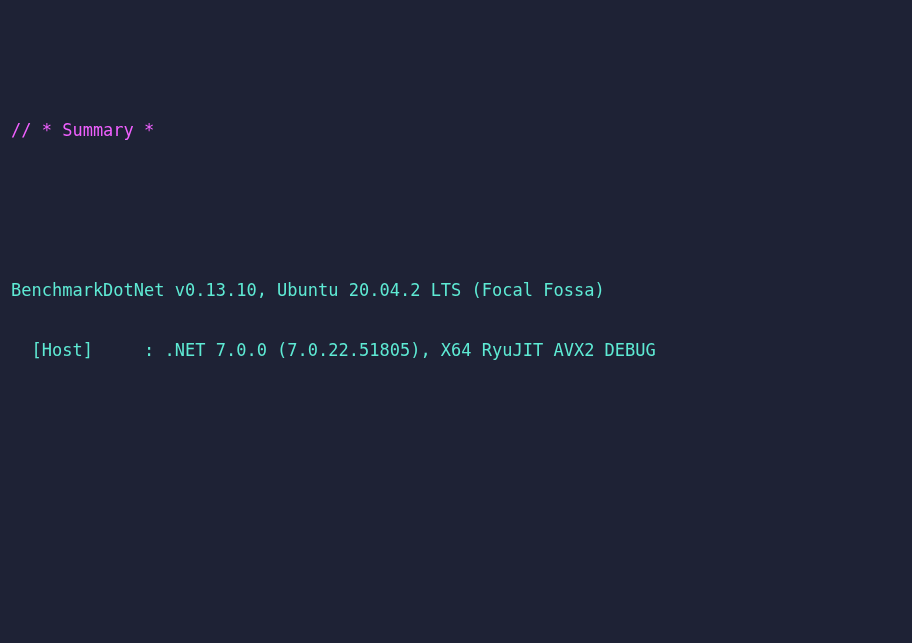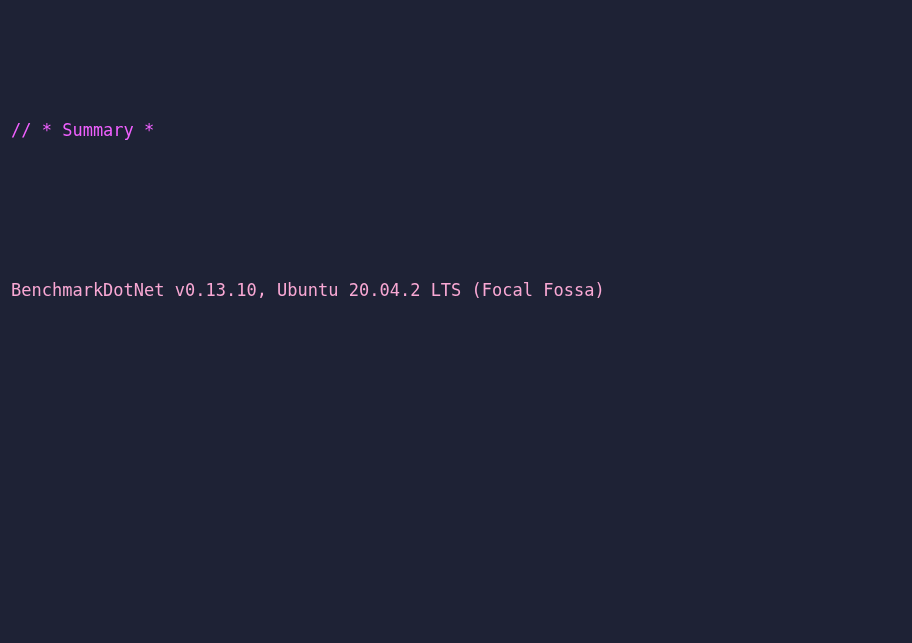--- a/index.html
+++ b/index.html
@@ -27,33 +27,34 @@
   }
   .lines {
     padding-left: 11px;
     padding-top: 20px;
   }
   .line {
     height: 20px;
     white-space: pre;
   }
   .c-magenta-b { color: #f060ff; }
-  .c-yellow    { color: #f9a8d4; }
+  .c-yellow    { color: #5eead4; }
 </style>
 </head>
 <body style="background: rgb(30, 34, 53);">
 
 <div id="terminal" style="background: rgb(30, 34, 53);">
   <div class="lines">
 
     <div class="line c-magenta-b">// * Summary *</div>
 
     <div class="line">&nbsp;</div>
 
     <div class="line c-yellow">BenchmarkDotNet v0.13.10, Ubuntu 20.04.2 LTS (Focal Fossa)</div>
+    <div class="line c-yellow">  [Host]     : .NET 7.0.0 (7.0.22.51805), X64 RyuJIT AVX2 DEBUG</div>
 
     <div class="line">&nbsp;</div>
     
 
     
     
     
     
 
     

